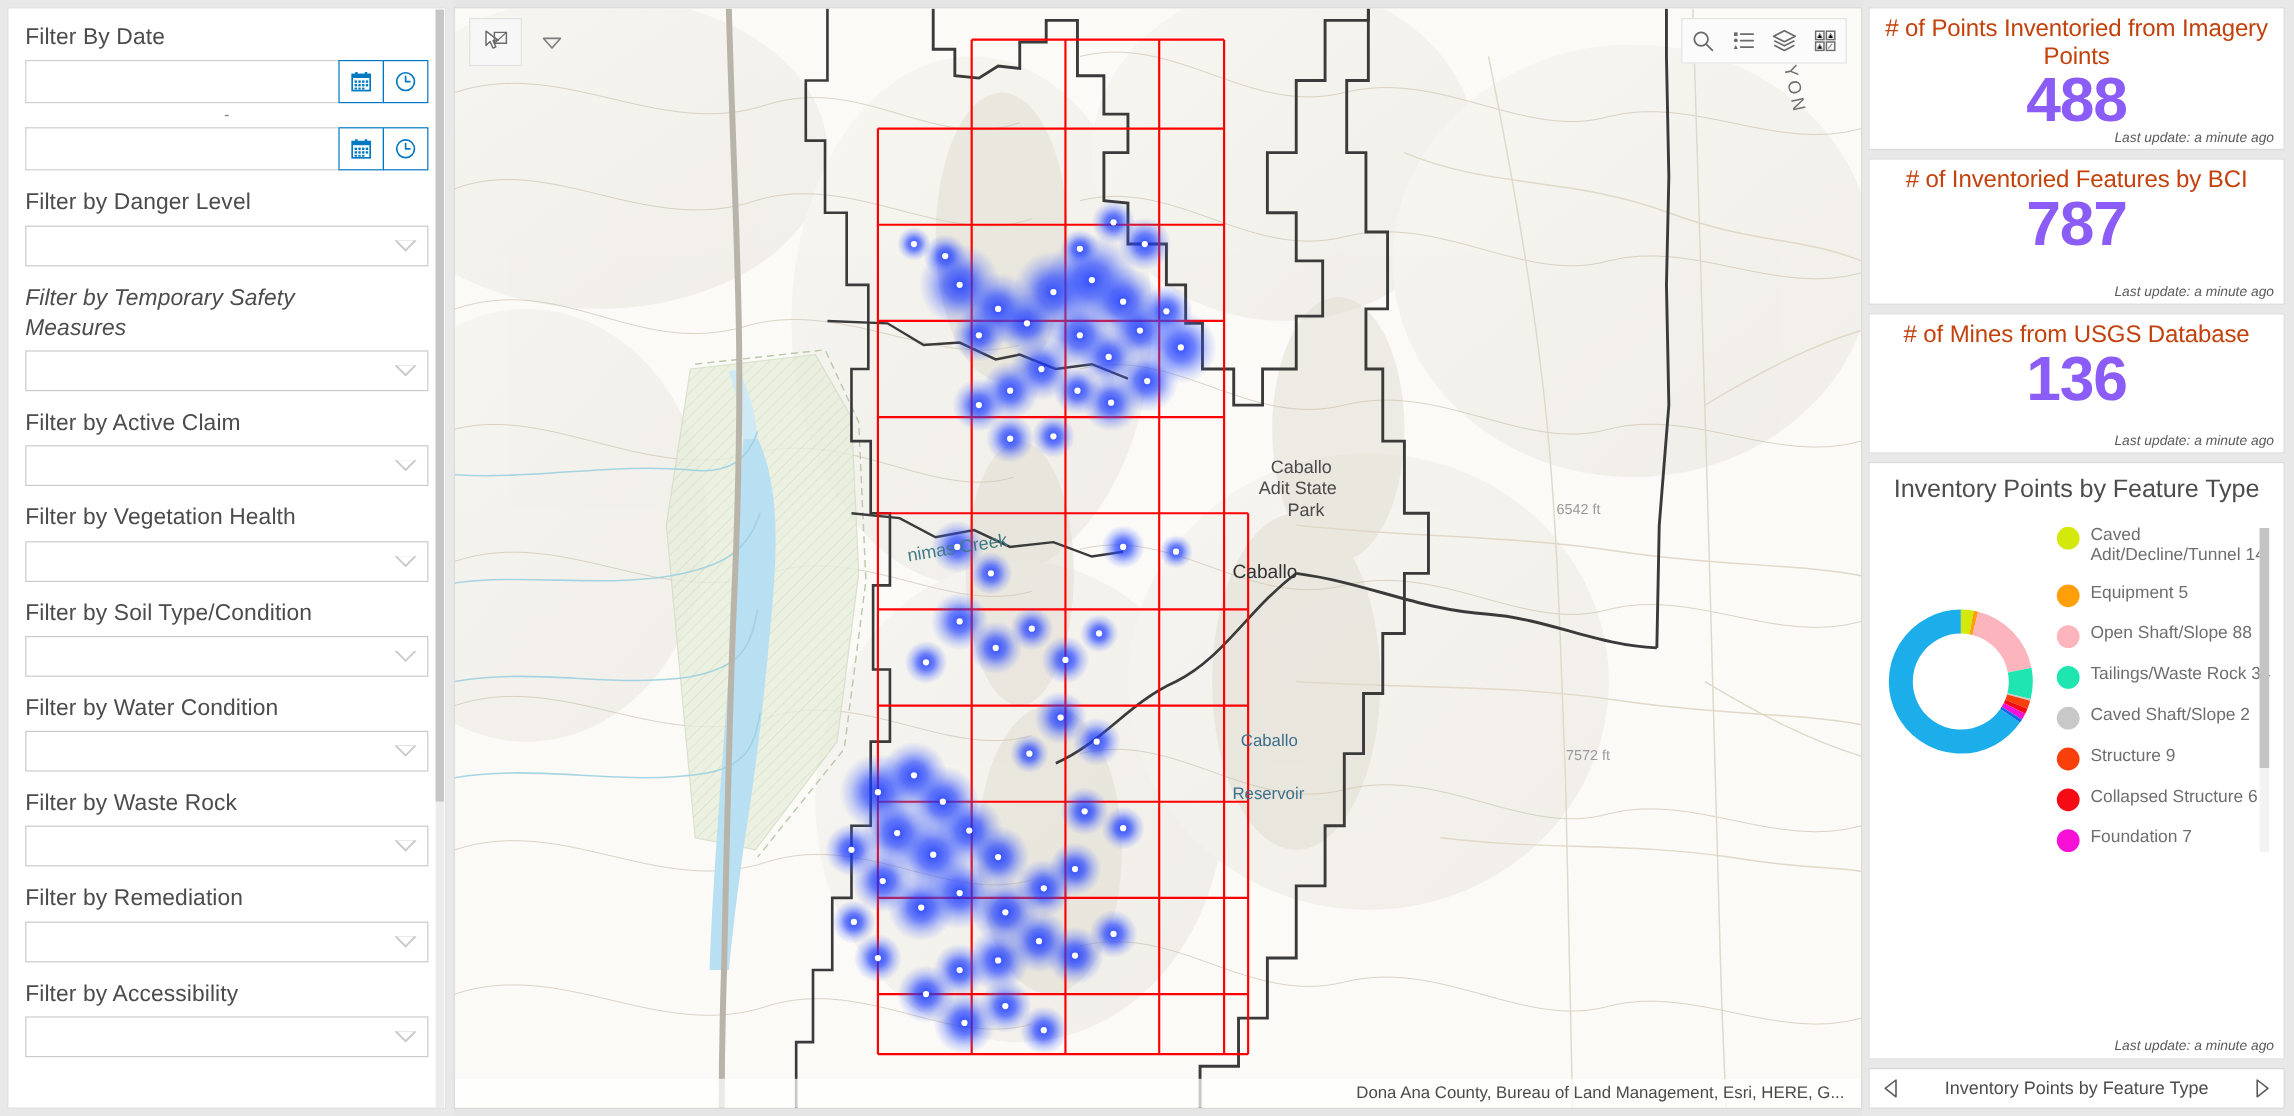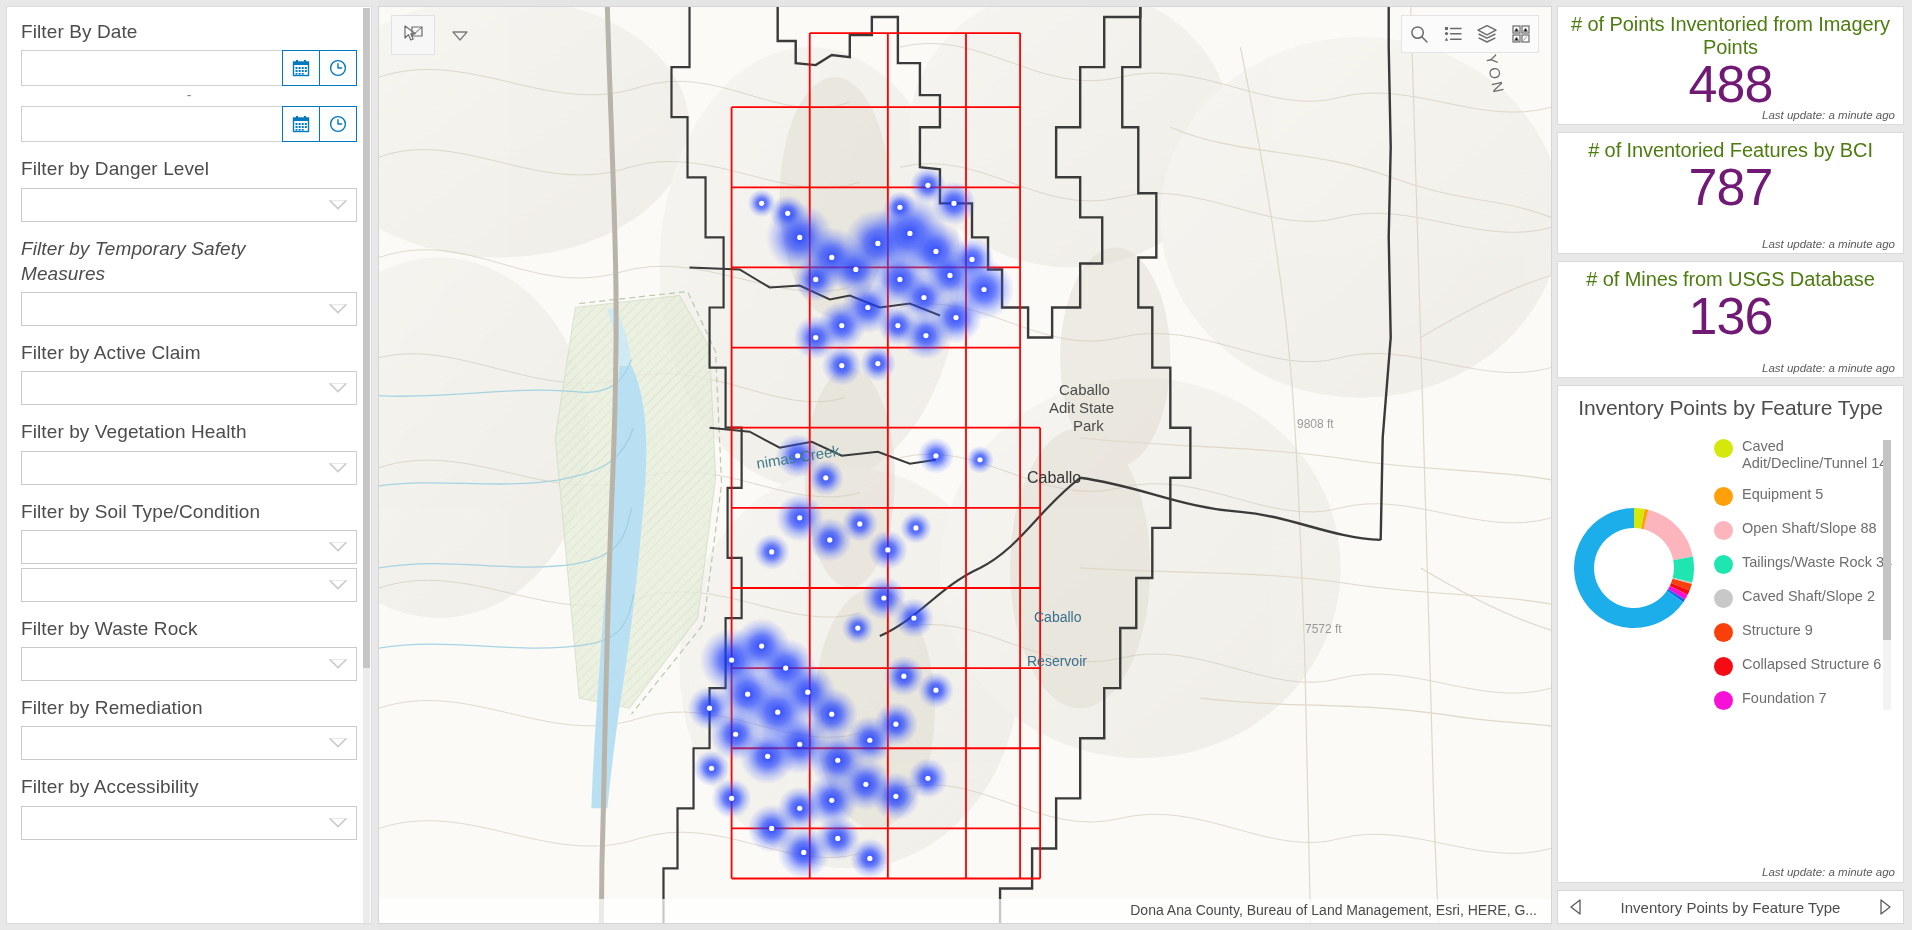--- a/index.html
+++ b/index.html
@@ -218,30 +218,30 @@
     position: relative;
     padding: 6px 10px 0 10px;
     overflow: hidden;
   }
   .stat-card.c1 { height: 119px; }
   .stat-card.c2 { height: 122px; }
   .stat-card.c3 { height: 117px; }
   .stat-title {
     text-align: center;
     font-size: 20px;
-    color: #4d7c0f;
+    color: #c2410c;
     font-weight: 400;
     line-height: 1.15;
     letter-spacing: -0.1px;
   }
   .stat-value {
     text-align: center;
     font-size: 52px;
-    font-weight: normal;
-    color: #701a75;
+    font-weight: bold;
+    color: #8b5cf6;
     line-height: 1.05;
     margin-top: -2px;
     letter-spacing: -1px;
   }
   .stat-update {
     position: absolute;
     right: 8px; bottom: 3px;
     font-size: 11.5px;
     font-style: italic;
     color: #5a5a5a;
@@ -429,20 +429,21 @@
       <div class="filter-label mt">Filter by Vegetation Health</div>
       <div class="select-box">
         <span class="select-arrow"></span>
       </div>
 
       <div class="filter-label mt">Filter by Soil Type/Condition</div>
       <div class="select-box">
         <span class="select-arrow"></span>
       </div>
 
+      <div class="filter-label mt">Filter by Water Condition</div>
       <div class="select-box">
         <span class="select-arrow"></span>
       </div>
 
       <div class="filter-label mt">Filter by Waste Rock</div>
       <div class="select-box">
         <span class="select-arrow"></span>
       </div>
 
       <div class="filter-label mt">Filter by Remediation</div>
@@ -720,21 +721,21 @@
 
       <div class="map-label" style="left:1112px;top:6px;font-size:15px;letter-spacing:3px;color:#6d6d6d;transform:rotate(78deg);transform-origin:left top;">CANYON</div>
       <div class="map-label" style="left:680px;top:374px;font-size:15px;color:#4a4a4a;">Caballo</div>
       <div class="map-label" style="left:670px;top:392px;font-size:15px;color:#4a4a4a;">Adit State</div>
       <div class="map-label" style="left:694px;top:410px;font-size:15px;color:#4a4a4a;">Park</div>
       <div class="map-label" style="left:648px;top:462px;font-size:16px;color:#333;">Caballo</div>
       <div class="map-label" style="left:655px;top:602px;font-size:14px;color:#3c6f8c;">Caballo</div>
       <div class="map-label" style="left:648px;top:646px;font-size:14px;color:#3c6f8c;">Reservoir</div>
       <div class="map-label" style="left:376px;top:448px;font-size:15px;color:#3f7a86;transform:rotate(-9deg);transform-origin:left top;">nimas Creek</div>
 
-      <div class="map-label" style="left:918px;top:410px;font-size:12px;color:#9a9a9a;">9808 ft</div>
+      <div class="map-label" style="left:918px;top:410px;font-size:12px;color:#9a9a9a;">6542 ft</div>
       <div class="map-label" style="left:926px;top:615px;font-size:12px;color:#9a9a9a;">7572 ft</div>
 
       <div class="map-tools-tl">
         <div class="tool-btn">
           <svg width="24" height="24" viewBox="0 0 24 24">
               <path d="M4 3 L4 15 L7.4 11.6 L9.8 17 L12.2 16 L9.8 10.8 L14.2 10.6 Z" fill="#fff" stroke="#6a6a6a" stroke-width="1.2" stroke-linejoin="round"></path>
               <path d="M11 4 L21 4 L21 13 L11 13 Z" fill="none" stroke="#6a6a6a" stroke-width="1.2"></path>
               <path d="M11 13 L21 4" stroke="#6a6a6a" stroke-width="1"></path>
             </svg>
         </div>

